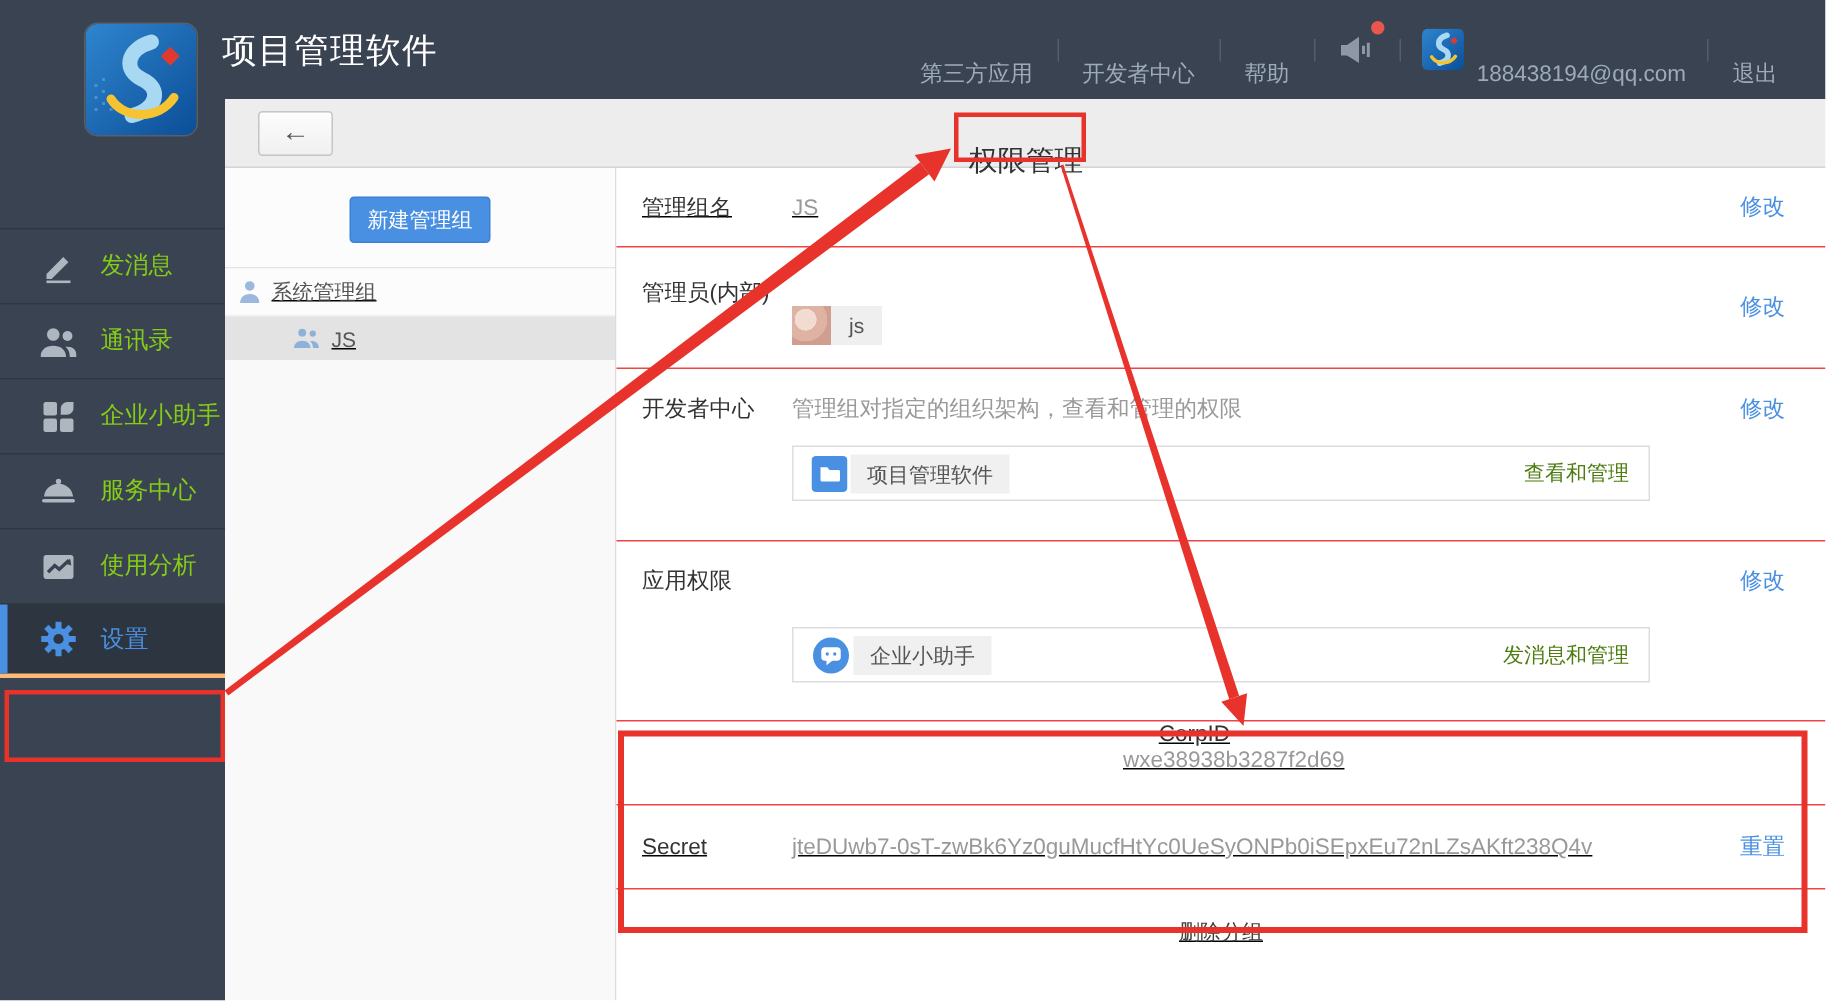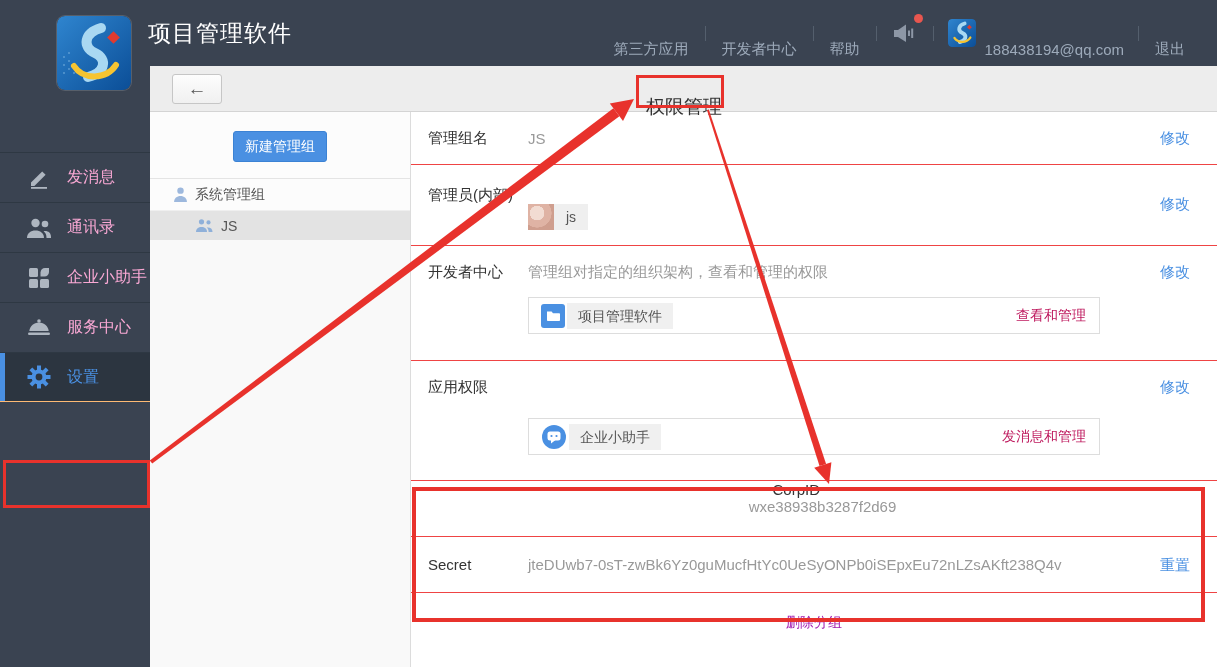--- a/index.html
+++ b/index.html
@@ -19,40 +19,40 @@
   .account { display:flex; align-items:center; gap:9px; padding:0 14px; }
   .avatar-small { width:28px; height:28px; border-radius:4px; overflow:hidden; flex:0 0 auto; }
   
   .logo { position:absolute; left:57px; top:16px; width:74px; height:74px; border-radius:8px; overflow:hidden; z-index:6;
           box-shadow:0 0 0 1px rgba(255,255,255,.15); }
   
   .sidebar { position:absolute; left:0; top:66px; width:150px; height:601px; background:#3a4351; z-index:2; }
   .menu { position:absolute; left:0; top:86px; width:150px; }
   .menu-item { position:relative; height:50px; display:flex; align-items:center; padding-left:27px; gap:16px;
                border-top:1px solid #2e3843; cursor:pointer; }
-  .menu-item:last-child { border-bottom:1px solid #fdba74; }
+  .menu-item:last-child { border-bottom:3px solid #fdba74; }
   .menu-item .mi-icon { width:24px; height:24px; display:flex; align-items:center; justify-content:center; color:#a7b0bc; }
-  .menu-item .mi-label { font-size:16px; color:#f9a8d4; }
+  .menu-item .mi-label { font-size:16px; color:#84cc16; }
   .menu-item.active { background:#2c3540; }
   .menu-item.active .mi-label { color:#4a90e2; }
   .menu-item.active .active-bar { position:absolute; left:0; top:0; width:5px; height:100%; background:#4a90e2; }
   
   .main { position:absolute; left:150px; top:66px; width:1067px; height:601px; display:flex; flex-direction:column; }
   .toolbar { position:relative; height:46px; background:#ededed; border-bottom:1px solid #d4d4d4; flex:0 0 auto; }
   .back-btn { position:absolute; left:22px; top:8px; width:50px; height:30px; background:linear-gradient(#fdfdfd,#f0f0f0);
               border:1px solid #c6c6c6; border-radius:3px; color:#555; font-size:19px; line-height:27px; text-align:center; cursor:pointer; }
   .page-label { position:absolute; left:496px; top:13px; font-size:19px; color:#333;margin-top:15px; }
-  .body-row { flex:1; display:flex; min-height:0; }
+  .body-row { flex:1; display:flex; min-height:0;text-decoration:underline; }
   
   .tree { width:261px; flex:0 0 auto; background:#f9f9f9; border-right:1px solid #dcdcdc; }
   .tree-top { height:67px; background:#fcfcfc; border-bottom:1px solid #e4e4e4; text-align:center; padding-top:19px; }
   .btn-new { display:inline-block; width:94px; height:31px; background:#4a90e2; border:1px solid #3b82d4; border-radius:3px;
              color:#fff; font-size:14px; line-height:29px; cursor:pointer; }
   .tree-row { display:flex; align-items:center; height:32px; font-size:14px; color:#555; cursor:pointer; }
-  .tree-row.root { padding-left:24px; gap:8px; background:#fcfcfc; border-bottom:1px solid #efefef; }
+  .tree-row.root { padding-left:10px; gap:8px; background:#fcfcfc; border-bottom:1px solid #efefef; }
   .tree-row.selected { padding-left:46px; gap:8px; background:#e3e3e3; height:29px; }
   
   .content { flex:1; background:#fff; display:flex; flex-direction:column; }
   .crow { position:relative; border-bottom:1px solid #ef4444; flex:0 0 auto; }
   .rlabel { font-size:15px; color:#333; }
   .rvalue { font-size:15px; color:#999; }
   .raction { position:absolute; right:27px; color:#4a90e2; font-size:15px; cursor:pointer; text-decoration:none; }
   .row-flex { display:flex; align-items:center; padding-left:17px; }
   .row-flex .rlabel { width:100px; flex:0 0 auto; }
   .row1 { height:53px; } .row1 .raction { top:50%; transform:translateY(-50%); }
@@ -64,25 +64,25 @@
   .member-name { height:26px; line-height:26px; background:#efefef; color:#555; font-size:14px; padding:0 12px; }
   .row3 { height:115px; } .row4 { height:120px; }
   .row3 .rlabel, .row4 .rlabel { position:absolute; left:17px; top:17px; }
   .rdesc { position:absolute; left:117px; top:17px; font-size:15px; color:#999; }
   .row3 .raction, .row4 .raction { top:17px; }
   .perm-box { position:absolute; left:117px; width:572px; height:37px; border:1px solid #ddd; background:#fff;
               display:flex; align-items:center; padding:0 13px 0 12px; }
   .row3 .perm-box { top:51px; } .row4 .perm-box { top:57px; }
   .perm-item { display:flex; align-items:center; }
   .perm-item .tag-text { height:26px; line-height:26px; background:#f0f0f0; color:#555; font-size:14px; padding:0 11px; margin-left:2px; }
-  .perm-right { margin-left:auto; font-size:14px; color:#be185d; }
+  .perm-right { margin-left:auto; font-size:14px; color:#4d7c0f; }
   .row5 { height:56px;flex-direction:column; } .row6 { height:56px; }
   .row6 .raction { top:50%; transform:translateY(-50%); }
   .row7 { border-bottom:none; text-align:center; padding-top:20px; height:48px; }
-  .delete-link { color:#a21caf; font-size:14px; cursor:pointer;margin-top:24px; }
+  .delete-link { color:#404040; font-size:14px; cursor:pointer;margin-top:24px; }
   
   .ann { position:absolute; z-index:50; pointer-events:none; }
   .ann-box { border-style:solid; border-color:#e8322c; }
   #ann-settings { left:3px; top:460px; width:147px; height:48px; border-width:3px; }
   #ann-perm { left:636px; top:75px; width:88px; height:33px; border-width:3px; }
   #ann-corp { left:412px; top:487px; width:793px; height:135px; border-width:4px; }
   #ann-arrows { left:0; top:0; width:1217px; height:667px; }
 </style>
 </head>
 <body>
@@ -197,20 +197,30 @@
       <span class="mi-icon">
         <svg width="22" height="20" viewBox="0 0 22 20" fill="#aeb6c0">
           <path d="M11 4.5C5.7 4.5 1.8 8.3 1.3 13h19.4C20.2 8.3 16.3 4.5 11 4.5z"></path>
           <circle cx="11" cy="3" r="1.8"></circle>
           <rect x="0" y="14.6" width="22" height="2.4" rx="1.2"></rect>
         </svg>
       </span>
       <span class="mi-label">服务中心</span>
     </div>
 
+    <div class="menu-item">
+      <span class="mi-icon">
+        <svg width="22" height="22" viewBox="0 0 22 22">
+          <rect x="1" y="3" width="20" height="16" rx="2" fill="#aeb6c0"></rect>
+          <polyline points="4,14.5 8.5,10 11.5,12.5 18,6.5" fill="none" stroke="#3a4351" stroke-width="2.2"></polyline>
+          <polygon points="18.8,5.5 19.5,10 14.8,8.5" fill="#3a4351"></polygon>
+        </svg>
+      </span>
+      <span class="mi-label">使用分析</span>
+    </div>
 
     <div class="menu-item active">
       <span class="active-bar"></span>
       <span class="mi-icon">
         <svg width="24" height="24" viewBox="0 0 24 24">
           <g fill="#4a90e2" transform="translate(12,12)">
             <circle r="7.5"></circle>
             <g>
               <rect x="-2" y="-11.5" width="4" height="23"></rect>
               <rect x="-2" y="-11.5" width="4" height="23" transform="rotate(45)"></rect>

